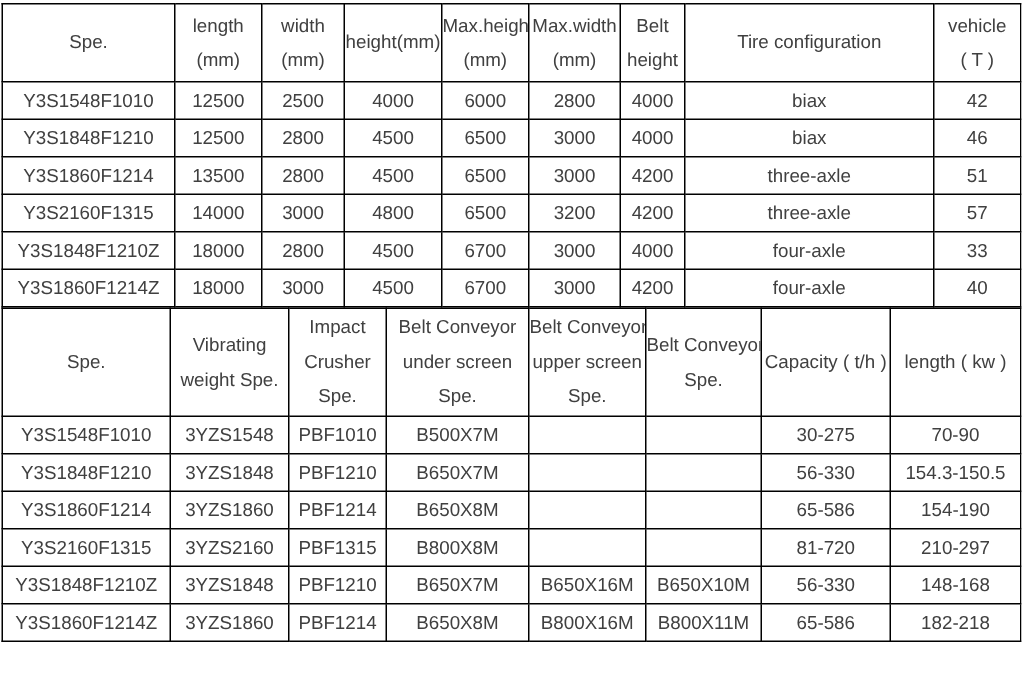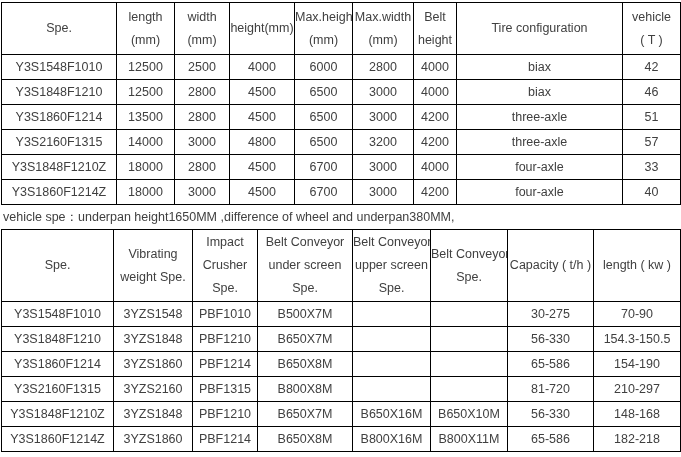--- a/index.html
+++ b/index.html
@@ -159,21 +159,20 @@
           <td>4500</td>
           <td>6700</td>
           <td>3000</td>
           <td>4200</td>
           <td>four-axle</td>
           <td>40</td>
         </tr>
       </tbody>
   </table>
 
-  <div class="note">vehicle spe：underpan height1650MM ,difference of wheel and underpan380MM,</div>
 
   <table class="t2">
     <colgroup>
       <col style="width:112px">
         <col style="width:79px">
         <col style="width:65px">
       <col style="width:95px">
         <col style="width:78px">
         <col style="width:77px">
       <col style="width:86px">

